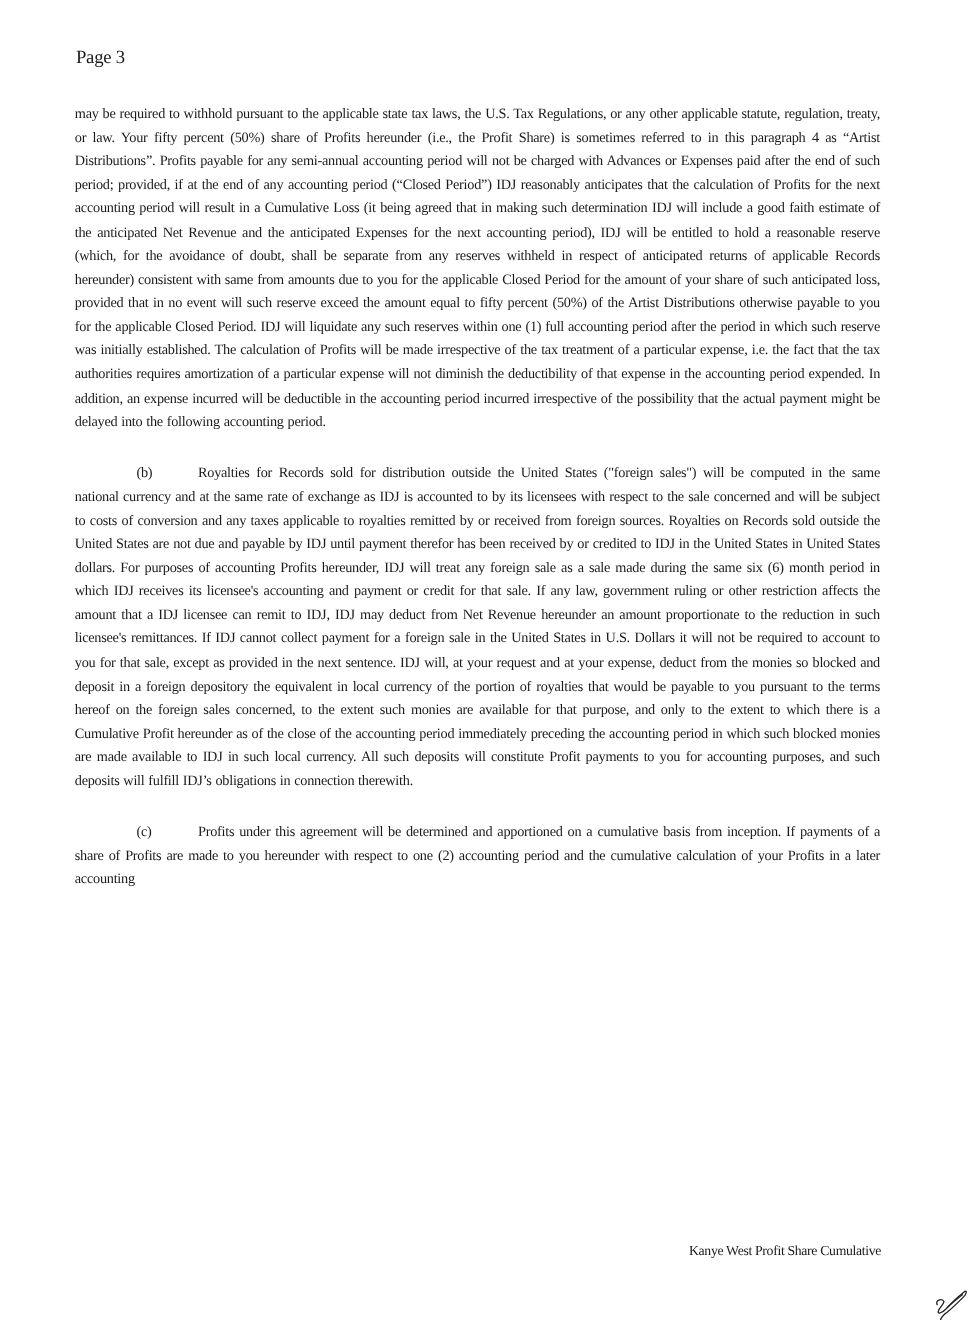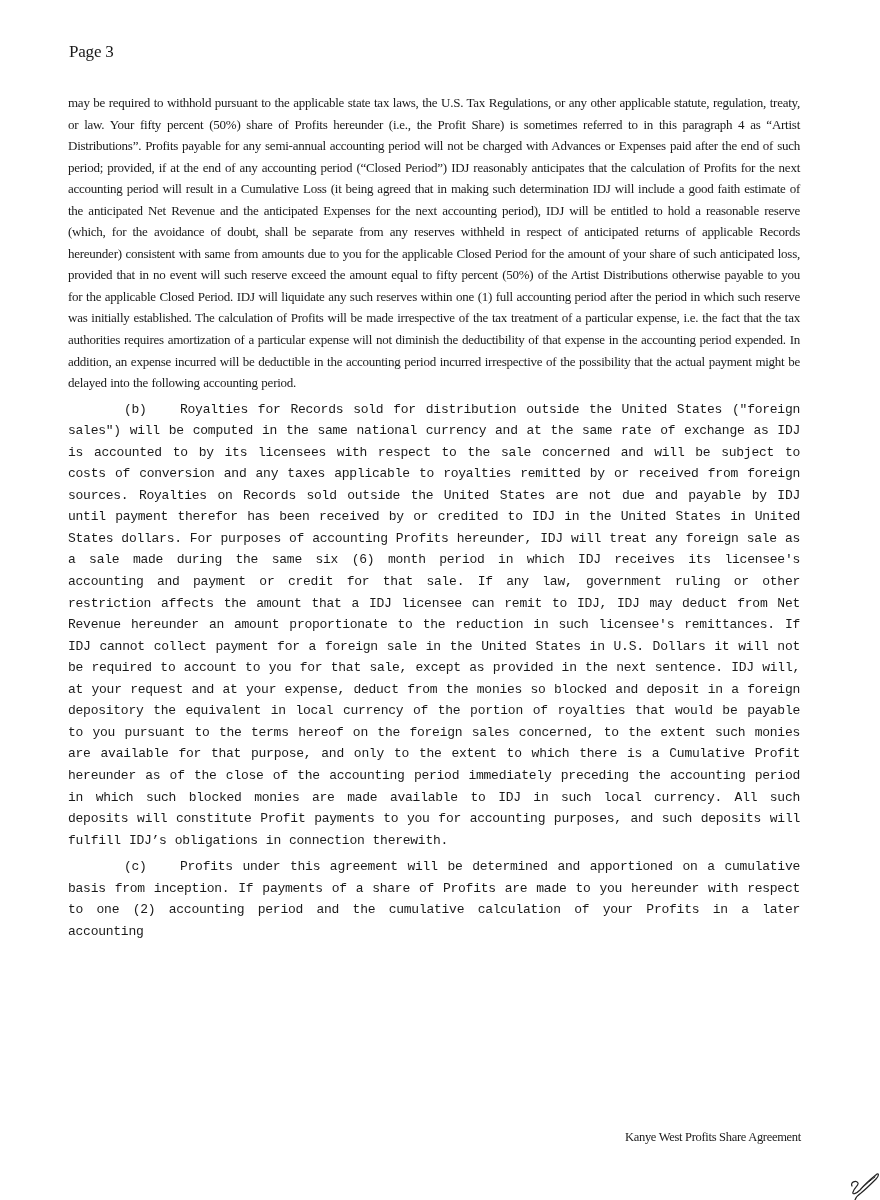--- a/index.html
+++ b/index.html
@@ -39,22 +39,21 @@
     .para {
       margin: 0;
       font-size: 13px;
       line-height: 21.55px;
       text-align: justify;
       text-align-last: left;
       letter-spacing: -0.25px;
       word-spacing: 0.5px;
     }
     .para + .para {
-      margin-top: 5px;
-      font-family: Liberation Mono, monospace;
+      margin-top: 25px;
     }
     .para .label {
       display: inline-block;
       width: 56px;
       margin-left: 56px;
     }
     .footer {
       position: absolute;
       right: 79px;
       top: 1129px;
@@ -78,20 +77,20 @@
   <div class="page-number">Page 3</div>
 
   <div class="body-text">
     <p class="para"><span>may be required to withhold pursuant to the applicable state tax laws, the U.S. Tax Regulations, or any other applicable statute, regulation, treaty, or law. Your fifty percent (50%) share of Profits hereunder (i.e., the Profit Share) is sometimes referred to in this paragraph 4 as “Artist Distributions”.  Profits payable for any semi-annual accounting period will not be charged with Advances or Expenses paid after the end of such period; provided, if at the end of any accounting period (“Closed Period”) IDJ reasonably anticipates that the calculation of Profits for the next accounting period will result in a Cumulative Loss (it being agreed that in making such determination IDJ will include a good faith estimate of the anticipated Net Revenue and the anticipated Expenses for the next accounting period), IDJ will be entitled to hold a reasonable reserve (which, for the avoidance of doubt, shall be separate from any reserves withheld in respect of anticipated returns of applicable Records hereunder) consistent with same from amounts due to you for the applicable Closed Period for the amount of your share of such anticipated loss, provided that in no event will such reserve exceed the amount equal to fifty percent (50%) of the Artist Distributions otherwise payable to you for the applicable Closed Period.  IDJ will liquidate any such reserves within one (1) full accounting period after the period in which such reserve was initially established.  The calculation of Profits will be made irrespective of the tax treatment of a particular expense, i.e. the fact that the tax authorities requires amortization of a particular expense will not diminish the deductibility of that expense in the accounting period expended.  In addition, an expense incurred will be deductible in the accounting period incurred irrespective of the possibility that the actual payment might be delayed into the following accounting period.</span></p>
 
     <p class="para"><span class="label">(b)</span><span>Royalties for Records sold for distribution outside the United States ("foreign sales") will be computed in the same national currency and at the same rate of exchange as IDJ is accounted to by its licensees with respect to the sale concerned and will be subject to costs of conversion and any taxes applicable to royalties remitted by or received from foreign sources. Royalties on Records sold outside the United States are not due and payable by IDJ until payment therefor has been received by or credited to IDJ in the United States in United States dollars. For purposes of accounting Profits hereunder, IDJ will treat any foreign sale as a sale made during the same six (6) month period in which IDJ receives its licensee's accounting and payment or credit for that sale.  If any law, government ruling or other restriction affects the amount that a IDJ licensee can remit to IDJ, IDJ may deduct from Net Revenue hereunder an amount proportionate to the reduction in such licensee's remittances.  If IDJ cannot collect payment for a foreign sale in the United States in U.S. Dollars it will not be required to account to you for that sale, except as provided in the next sentence.  IDJ will, at your request and at your expense, deduct from the monies so blocked and deposit in a foreign depository the equivalent in local currency of the portion of royalties that would be payable to you pursuant to the terms hereof on the foreign sales concerned, to the extent such monies are available for that purpose, and only to the extent to which there is a Cumulative Profit hereunder as of the close of the accounting period immediately preceding the accounting period in which such blocked monies are made available to IDJ in such local currency.  All such deposits will constitute Profit payments to you for accounting purposes, and such deposits will fulfill IDJ’s obligations in connection therewith.</span></p>
 
     <p class="para"><span class="label">(c)</span><span>Profits under this agreement will be determined and apportioned on a cumulative basis from inception.  If payments of a share of Profits are made to you hereunder with respect to one (2) accounting period and the cumulative calculation of your Profits in a later accounting</span></p>
   </div>
 
-  <div class="footer">Kanye West Profits Share Agreement</div>
+  <div class="footer">Kanye West Profit Share Cumulative</div>
 
   <svg class="initials" viewBox="0 0 32 30" xmlns="http://www.w3.org/2000/svg">
     <path d="M4 16 C2 12, 8 10, 10 13 C11 15, 6 18, 5 22 C4 25, 8 24, 12 20 C17 14, 24 8, 29 4 C31 3, 31 6, 28 9 C24 13, 18 19, 13 23 C10 25, 8 27, 7 30" fill="none" stroke="#222" stroke-width="1.2" stroke-linecap="round" stroke-linejoin="round"></path>
     <path d="M14 18 C18 14, 23 10, 27 7" fill="none" stroke="#222" stroke-width="1" stroke-linecap="round"></path>
   </svg>
 
 </div>
 
 </body></html>

